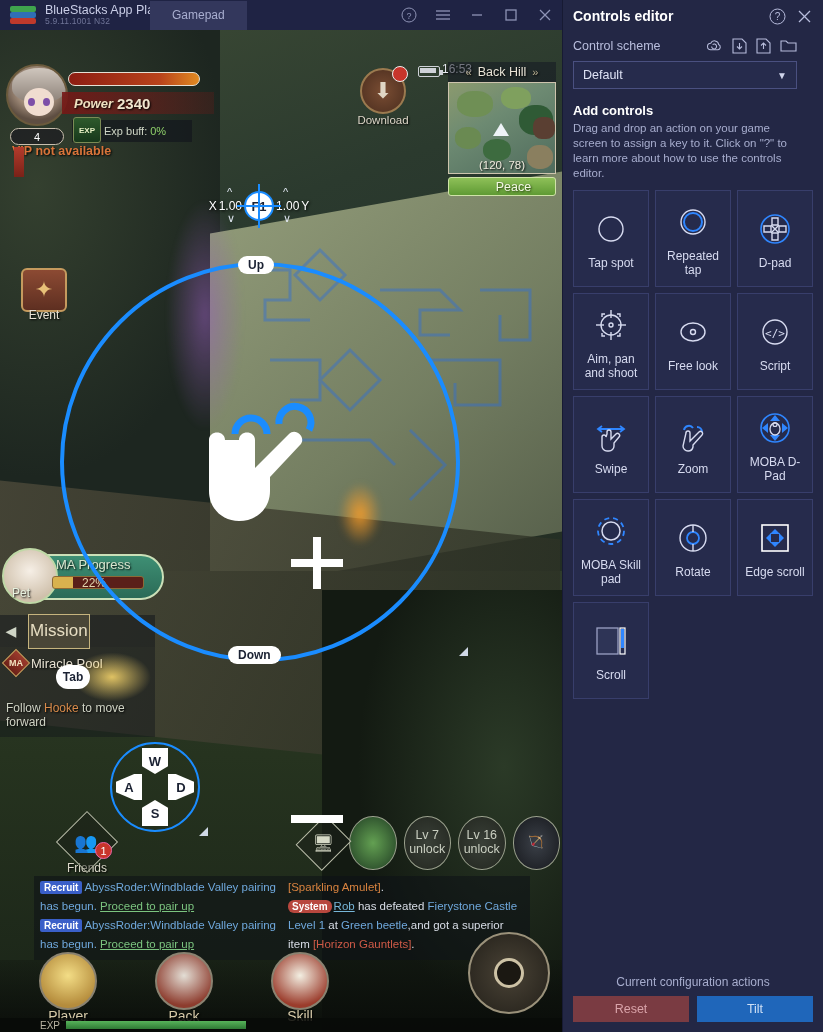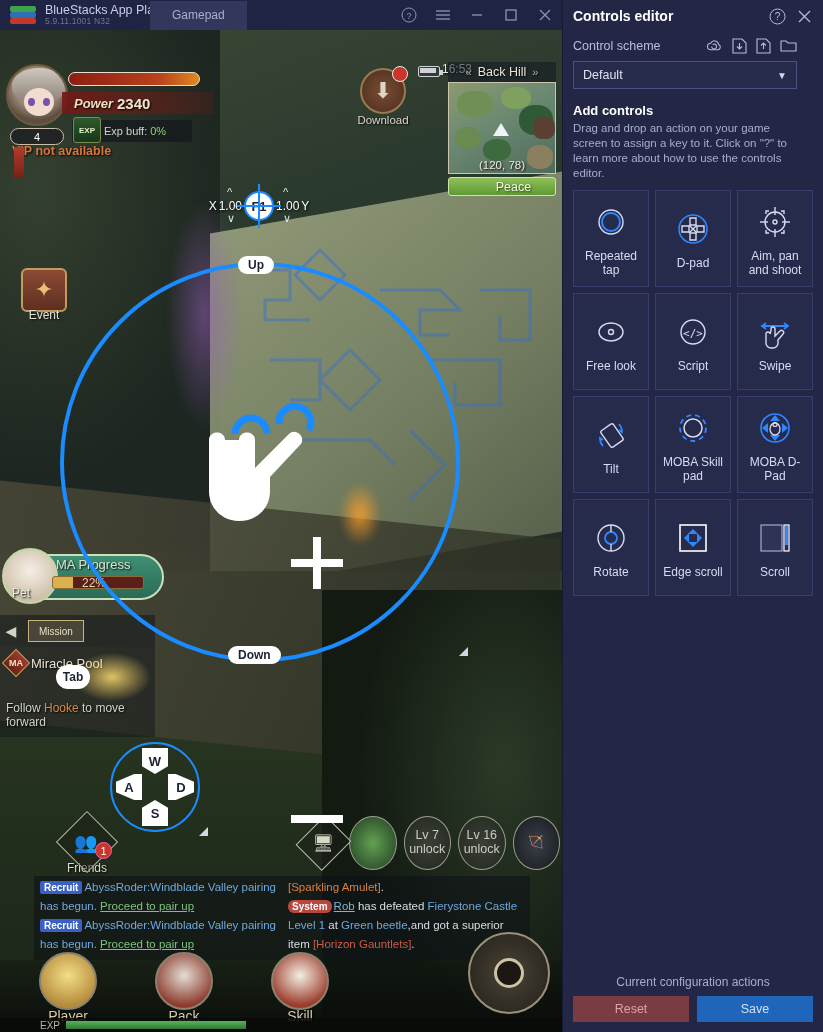--- a/index.html
+++ b/index.html
@@ -157,23 +157,23 @@
   .pet-title { position:absolute; left:52px; top:3px; font-size:13px; color:#d9e6cf; text-shadow:1px 1px 2px #000; }
   .pet-bar { position:absolute; left:48px; top:22px; width:92px; height:13px; border-radius:3px;
     background: linear-gradient(90deg,#d9b24e 0 22%, #5a1f19 22%); border:1px solid #8d6a36; }
   .pet-pct { position:absolute; left:78px; top:22px; font-size:12px; color:#e3d6ae; }
 
   .mission { left:0px; top:585px; width:155px; }
   .mis-head { height:32px; display:flex; align-items:center; gap:6px;
     background: rgba(18,22,28,.55); }
   .mis-arrow { width:22px; height:26px; display:flex; align-items:center; justify-content:center;
     color:#cfd5c6; font-size:14px; }
-  .mis-tab { height:22px; padding:0 10px; display:flex; align-items:center;
+  .mis-tab { height:35px; padding:0 1px; display:flex; align-items:center;
     border:1px solid #c6b47e; background: rgba(196,174,118,.22);
-    font-size:10px; color:#e6ddc2; }
+    font-size:17px; color:#e6ddc2; }
   .mis-body { background: rgba(18,22,28,.48); padding:6px 6px 8px 6px; }
   .mis-row { display:flex; align-items:center; gap:5px; }
   .mis-tag { width:20px; height:20px; background:linear-gradient(#9c3a2c,#6d2118);
     border:1px solid #d2a05c; transform: rotate(45deg); display:flex; align-items:center; justify-content:center; }
   .mis-tag span { transform: rotate(-45deg); font-size:9px; font-weight:bold; color:#f1e0bd; }
   .mis-name { font-size:13px; color:#e7e1d2; text-shadow:1px 1px 2px #000; }
   .mis-desc { font-size:12px; color:#cfd3c4; margin-top:28px; text-shadow:1px 1px 2px #000; }
   .mis-desc em { color:#d98b4a; font-style:normal; }
   .mis-glow { position:absolute; left:58px; top:28px; width:108px; height:68px; border-radius:50%;
     background: radial-gradient(50% 50% at 50% 50%, rgba(255,220,110,.85), rgba(210,160,40,0) 72%); }
@@ -624,20 +624,28 @@
         <span>Default</span>
         <span class="cv">▼</span>
       </div>
 
       <div class="p-sub">Add controls</div>
       <div class="p-desc">Drag and drop an action on your game screen to assign a key to it. Click on "?" to learn more about how to use the controls editor.</div>
     </div>
 
     <div class="grid">
 
+      <div class="cell">
+        <div class="ic">
+          <svg width="32" height="32" viewBox="0 0 32 32">
+              <circle cx="16" cy="16" r="12" fill="none" stroke="#d7dbf0" stroke-width="1.4"></circle>
+            </svg>
+        </div>
+        <div class="nm">Tap spot</div>
+      </div>
 
       <div class="cell">
         <div class="ic">
           <svg width="32" height="32" viewBox="0 0 32 32">
               <circle cx="16" cy="16" r="12" fill="none" stroke="#d7dbf0" stroke-width="1.4"></circle>
               <circle cx="16" cy="16" r="9" fill="none" stroke="#2f86ff" stroke-width="2"></circle>
             </svg>
         </div>
         <div class="nm">Repeated tap</div>
       </div>
@@ -700,40 +708,31 @@
       <div class="cell">
         <div class="ic">
           <svg width="34" height="34" viewBox="0 0 34 34">
             <path d="M8 8 l-4 3 l4 3 M26 8 l4 3 l-4 3 M4 11 h26" fill="none" stroke="#2f86ff" stroke-width="1.8"></path>
             <path d="M13 16 v-2 a2 2 0 0 1 4 0 v7 l5-5 a2 2 0 0 1 3 3 l-5 6 v3 a5 5 0 0 1 -5 5 h-2 a5 5 0 0 1 -5 -5 v-9 a2 2 0 0 1 4 0 z" fill="none" stroke="#d7dbf0" stroke-width="1.4"></path>
           </svg>
         </div>
         <div class="nm">Swipe</div>
       </div>
 
-
       <div class="cell">
         <div class="ic">
           <svg width="34" height="34" viewBox="0 0 34 34">
-            <rect x="10" y="8" width="15" height="20" rx="2" fill="none" stroke="#d7dbf0" stroke-width="1.4" transform="rotate(-35 17 17)"></rect>
-            <path d="M25 6 a11 11 0 0 1 3 8 l-3 -2 M9 28 a11 11 0 0 1 -3 -8 l3 2" fill="none" stroke="#2f86ff" stroke-width="1.8"></path>
+            <path d="M8 12 a5 5 0 0 1 9 -2" fill="none" stroke="#2f86ff" stroke-width="2"></path>
+            <path d="M21 9 a5 5 0 0 1 5 5" fill="none" stroke="#2f86ff" stroke-width="2"></path>
+            <path d="M10 15 a2 2 0 0 1 4 0 v8 l9-9 a2 2 0 0 1 3 3 l-9 10 v2 a5 5 0 0 1 -5 4 a5 5 0 0 1 -5 -5 z" fill="none" stroke="#d7dbf0" stroke-width="1.4"></path>
           </svg>
         </div>
-        <div class="nm">Tilt</div>
-      </div>
-
-      <div class="cell">
-        <div class="ic">
-          <svg width="34" height="34" viewBox="0 0 34 34">
-            <circle cx="17" cy="17" r="9" fill="none" stroke="#d7dbf0" stroke-width="1.5"></circle>
-            <circle cx="17" cy="17" r="13" fill="none" stroke="#2f86ff" stroke-width="1.8" stroke-dasharray="5 4"></circle>
-          </svg>
-        </div>
-        <div class="nm">MOBA Skill pad</div>
-      </div>
+        <div class="nm">Zoom</div>
+      </div>
+
 
       <div class="cell">
         <div class="ic">
           <svg width="34" height="34" viewBox="0 0 34 34">
               <circle cx="17" cy="17" r="14" fill="none" stroke="#2f86ff" stroke-width="1.6"></circle>
           <g fill="#2f86ff">
                 <path d="M17 4 l5 6 h-10 z"></path>
                 <path d="M17 30 l-5 -6 h10 z"></path>
                 <path d="M4 17 l6 -5 v10 z"></path>
                 <path d="M30 17 l-6 5 v-10 z"></path>
@@ -741,20 +740,30 @@
           <ellipse cx="17" cy="18" rx="5" ry="6" fill="none" stroke="#d7dbf0" stroke-width="1.3"></ellipse>
           <circle cx="17" cy="13.5" r="2" fill="none" stroke="#d7dbf0" stroke-width="1.2"></circle>
             </svg>
         </div>
         <div class="nm">MOBA D-Pad</div>
       </div>
 
       <div class="cell">
         <div class="ic">
           <svg width="34" height="34" viewBox="0 0 34 34">
+            <circle cx="17" cy="17" r="9" fill="none" stroke="#d7dbf0" stroke-width="1.5"></circle>
+            <circle cx="17" cy="17" r="13" fill="none" stroke="#2f86ff" stroke-width="1.8" stroke-dasharray="5 4"></circle>
+          </svg>
+        </div>
+        <div class="nm">MOBA Skill pad</div>
+      </div>
+
+      <div class="cell">
+        <div class="ic">
+          <svg width="34" height="34" viewBox="0 0 34 34">
             <circle cx="17" cy="17" r="13" fill="none" stroke="#d7dbf0" stroke-width="1.4"></circle>
             <circle cx="17" cy="17" r="6" fill="none" stroke="#2f86ff" stroke-width="1.8"></circle>
             <line x1="17" y1="4" x2="17" y2="11" stroke="#d7dbf0" stroke-width="1.4"></line>
             <line x1="17" y1="23" x2="17" y2="30" stroke="#d7dbf0" stroke-width="1.4"></line>
           </svg>
         </div>
         <div class="nm">Rotate</div>
       </div>
 
       <div class="cell">
@@ -782,18 +791,18 @@
         </div>
         <div class="nm">Scroll</div>
       </div>
 
     </div>
 
     <div class="p-foot">
       <div class="foot-lbl">Current configuration actions</div>
       <div class="foot-btns">
         <div class="btn reset">Reset</div>
-        <div class="btn save">Save</div>
+        <div class="btn save">Tilt</div>
       </div>
     </div>
 
   </div>
 </div>
 
 </body></html>

